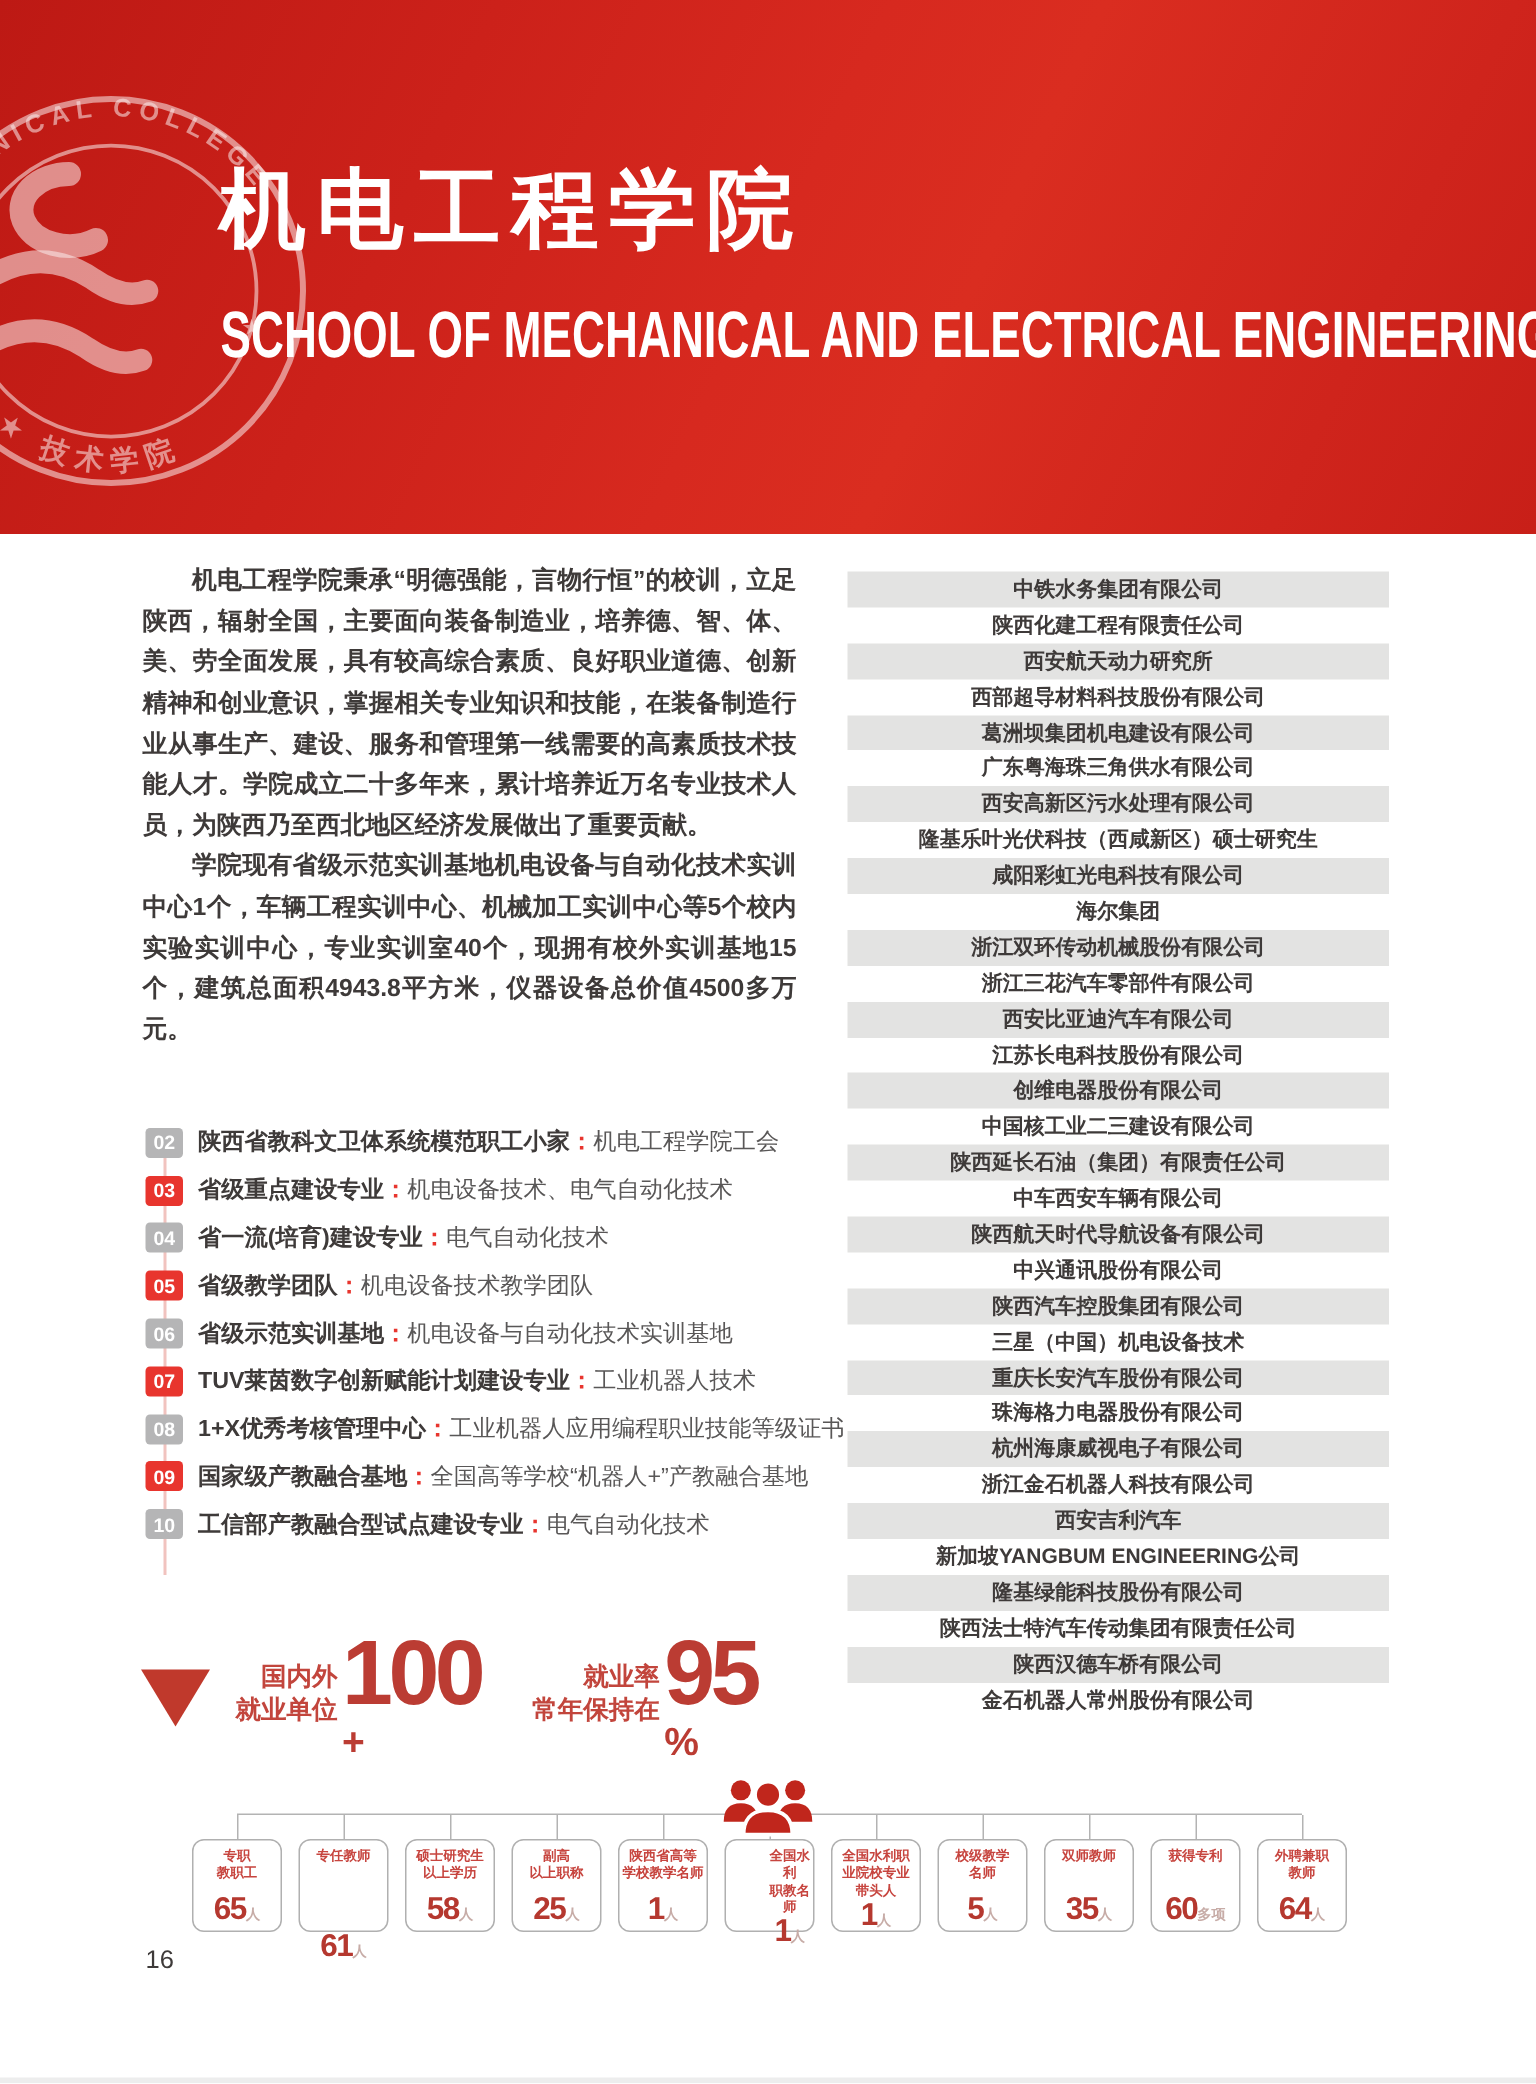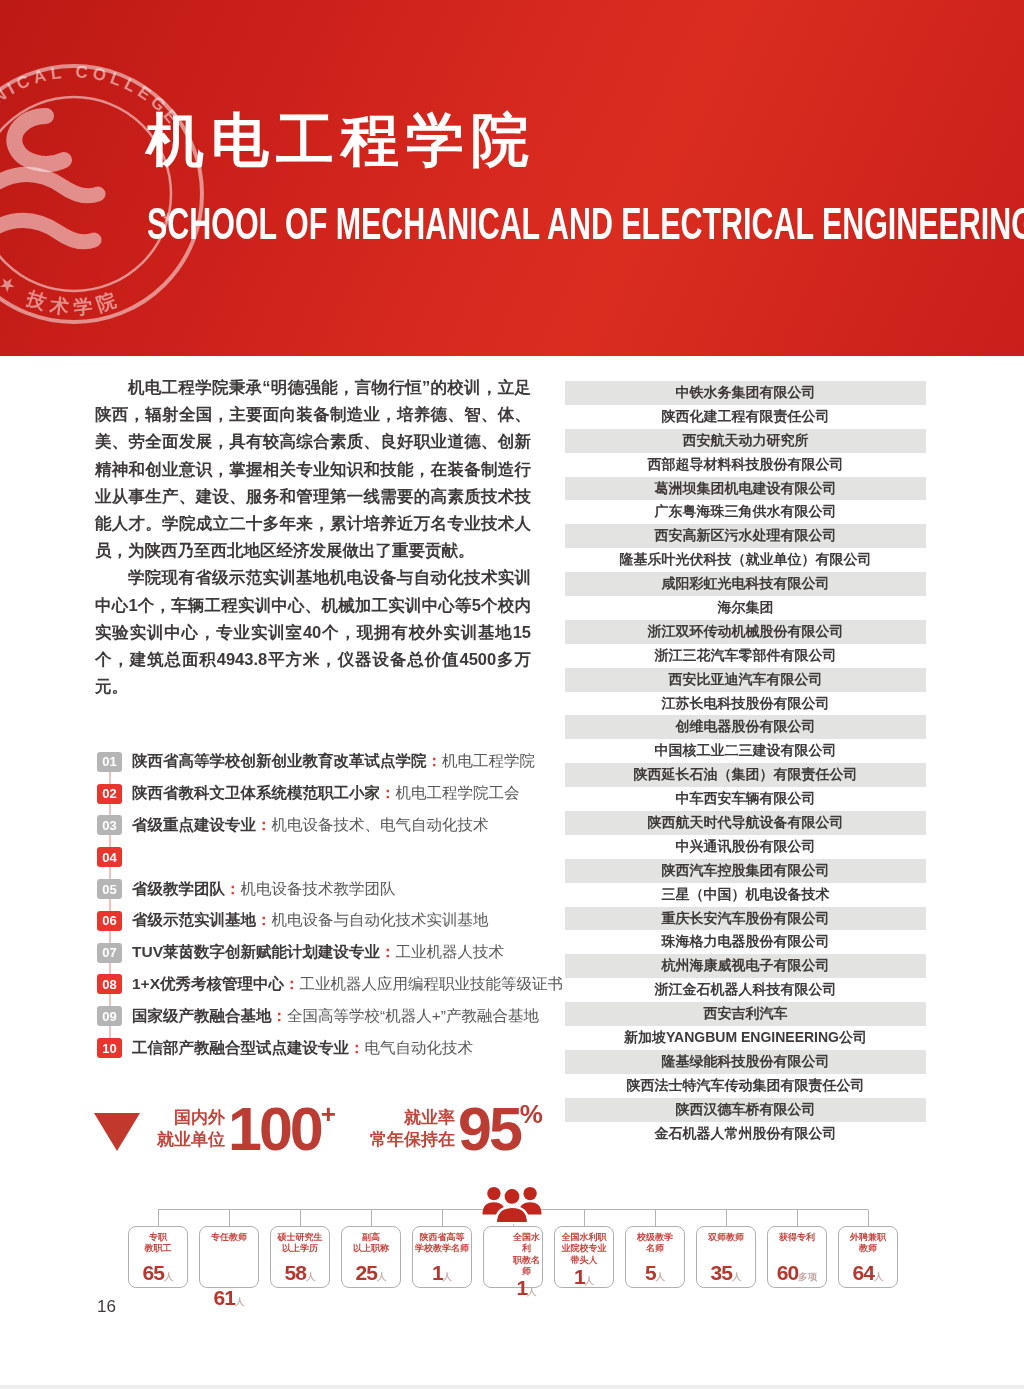--- a/index.html
+++ b/index.html
@@ -56,21 +56,21 @@
   .emp { position:absolute; left:93px; top:1096px; height:66px; display:flex; align-items:center; }
   .emp-arrow { width:48px; height:40px; margin-right:16px; margin-top:6px; flex:0 0 auto; }
   .emp-stat { display:flex; align-items:center; }
   .emp-stat + .emp-stat { margin-left:34px; }
   .emp-caption {
     white-space:pre-line; text-align:right; font-size:17px; font-weight:700;
     color:#c2453c; line-height:1.3; margin-right:3px;
   }
   .emp-num {
     font-size:61px; font-weight:700; color:#bb3c33; line-height:1; letter-spacing:-3px;
-    display:flex; align-items:flex-start;
+    display:flex; align-items:flex-start;flex-direction:column;
   }
   .emp-sup { font-size:26px; font-weight:700; line-height:1; margin-top:2px; letter-spacing:0; }
 
   
   .companies { position:absolute; left:565px; top:381px; width:361px; }
   .company-row {
     height:23.9px; display:flex; align-items:center; justify-content:center;
     font-size:14px; font-weight:700; color:#3e3a39; white-space:nowrap;
   }
   .company-row:nth-child(odd) { background:#e3e3e2; }
@@ -133,37 +133,34 @@
   </div>
 
   <div class="intro">
     <p>机电工程学院秉承“明德强能，言物行恒”的校训，立足陕西，辐射全国，主要面向装备制造业，培养德、智、体、美、劳全面发展，具有较高综合素质、良好职业道德、创新精神和创业意识，掌握相关专业知识和技能，在装备制造行业从事生产、建设、服务和管理第一线需要的高素质技术技能人才。学院成立二十多年来，累计培养近万名专业技术人员，为陕西乃至西北地区经济发展做出了重要贡献。</p>
     <p>学院现有省级示范实训基地机电设备与自动化技术实训中心1个，车辆工程实训中心、机械加工实训中心等5个校内实验实训中心，专业实训室40个，现拥有校外实训基地15个，建筑总面积4943.8平方米，仪器设备总价值4500多万元。</p>
   </div>
 
   <div class="ach-list">
     <div class="ach-rail"></div>
 
-      <div class="ach-item">
-        <span class="ach-badge">01</span>
-        <span class="ach-text"><b class="ach-label">陕西省高等学校创新创业教育改革试点学院</b><b class="ach-colon">：</b><span class="ach-value">机电工程学院</span></span>
-      </div>
 
       <div class="ach-item">
         <span class="ach-badge">02</span>
         <span class="ach-text"><b class="ach-label">陕西省教科文卫体系统模范职工小家</b><b class="ach-colon">：</b><span class="ach-value">机电工程学院工会</span></span>
       </div>
 
       <div class="ach-item">
         <span class="ach-badge">03</span>
         <span class="ach-text"><b class="ach-label">省级重点建设专业</b><b class="ach-colon">：</b><span class="ach-value">机电设备技术、电气自动化技术</span></span>
       </div>
 
       <div class="ach-item">
         <span class="ach-badge">04</span>
+        <span class="ach-text"><b class="ach-label">省一流(培育)建设专业</b><b class="ach-colon">：</b><span class="ach-value">电气自动化技术</span></span>
       </div>
 
       <div class="ach-item">
         <span class="ach-badge">05</span>
         <span class="ach-text"><b class="ach-label">省级教学团队</b><b class="ach-colon">：</b><span class="ach-value">机电设备技术教学团队</span></span>
       </div>
 
       <div class="ach-item">
         <span class="ach-badge">06</span>
         <span class="ach-text"><b class="ach-label">省级示范实训基地</b><b class="ach-colon">：</b><span class="ach-value">机电设备与自动化技术实训基地</span></span>
@@ -225,21 +222,21 @@
       <div class="company-row">西安航天动力研究所</div>
 
       <div class="company-row">西部超导材料科技股份有限公司</div>
 
       <div class="company-row">葛洲坝集团机电建设有限公司</div>
 
       <div class="company-row">广东粤海珠三角供水有限公司</div>
 
       <div class="company-row">西安高新区污水处理有限公司</div>
 
-      <div class="company-row">隆基乐叶光伏科技（就业单位）有限公司</div>
+      <div class="company-row">隆基乐叶光伏科技（西咸新区）硕士研究生</div>
 
       <div class="company-row">咸阳彩虹光电科技有限公司</div>
 
       <div class="company-row">海尔集团</div>
 
       <div class="company-row">浙江双环传动机械股份有限公司</div>
 
       <div class="company-row">浙江三花汽车零部件有限公司</div>
 
       <div class="company-row">西安比亚迪汽车有限公司</div>

